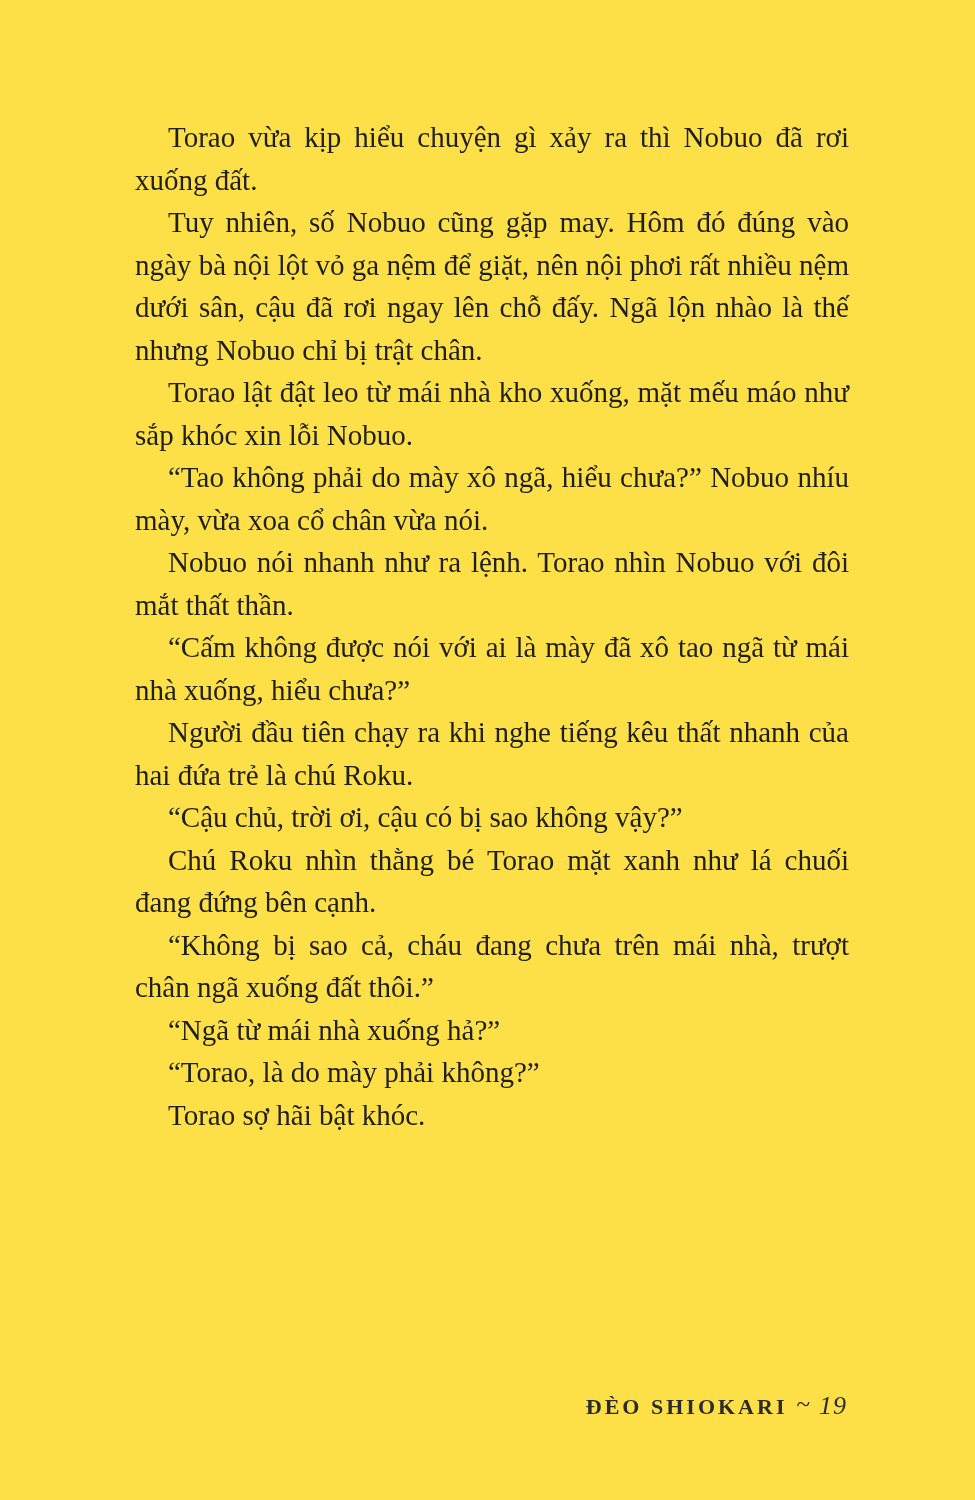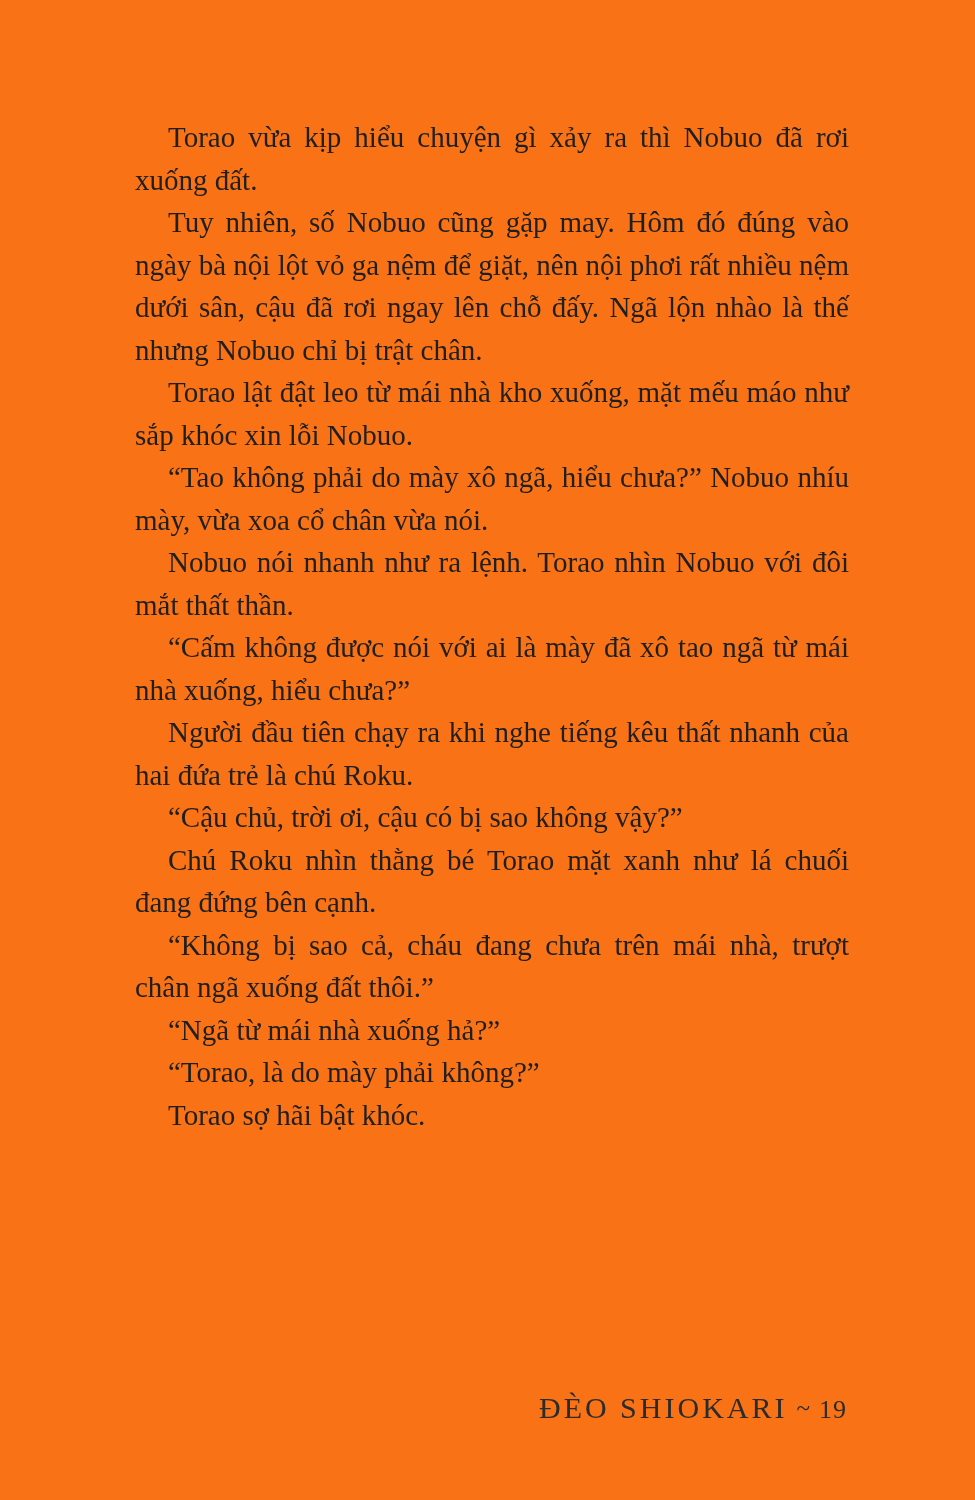--- a/index.html
+++ b/index.html
@@ -6,21 +6,21 @@
   body {
     width: 975px;
     height: 1500px;
     background: #ffffff;
     font-family: "Liberation Serif", "DejaVu Serif", serif;
   }
   .page {
     position: relative;
     width: 975px;
     height: 1500px;
-    background: #f97316;
+    background: #fde047;
     overflow: hidden;
   }
   .text-block {
     position: absolute;
     left: 135px;
     top: 116px;
     width: 714px;
     font-size: 29px;
     line-height: 42.5px;
     color: #1f1f1f;
@@ -35,35 +35,36 @@
     position: absolute;
     top: 1391px;
     right: 128px;
     white-space: nowrap;
     color: #2b2b2b;
     display: flex;
     align-items: baseline;
     gap: 9px;
   }
   .running-title {
-    font-size: 30px;
+    font-size: 22px;
     letter-spacing: 3px;
-    font-weight: 400;
+    font-weight: 700;
     color: #2b2b2b;
   }
   .separator {
     font-size: 25px;
     color: #2b2b2b;
     position: relative;
     top: -2px;
   }
   .page-number {
     font-size: 26px;
     letter-spacing: 1px;
     color: #2b2b2b;
+    font-style: italic;
   }
 </style>
 </head>
 <body>
 
 <div class="page">
 
   <div class="text-block">
     <p>Torao vừa kịp hiểu chuyện gì xảy ra thì Nobuo đã rơi xuống đất.</p>
     <p>Tuy nhiên, số Nobuo cũng gặp may. Hôm đó đúng vào ngày bà nội lột vỏ ga nệm để giặt, nên nội phơi rất nhiều nệm dưới sân, cậu đã rơi ngay lên chỗ đấy. Ngã lộn nhào là thế nhưng Nobuo chỉ bị trật chân.</p>

